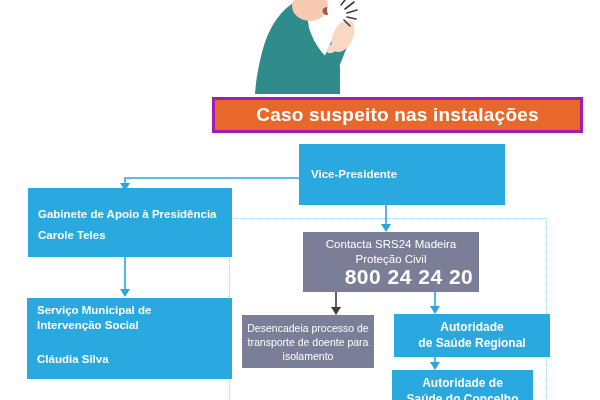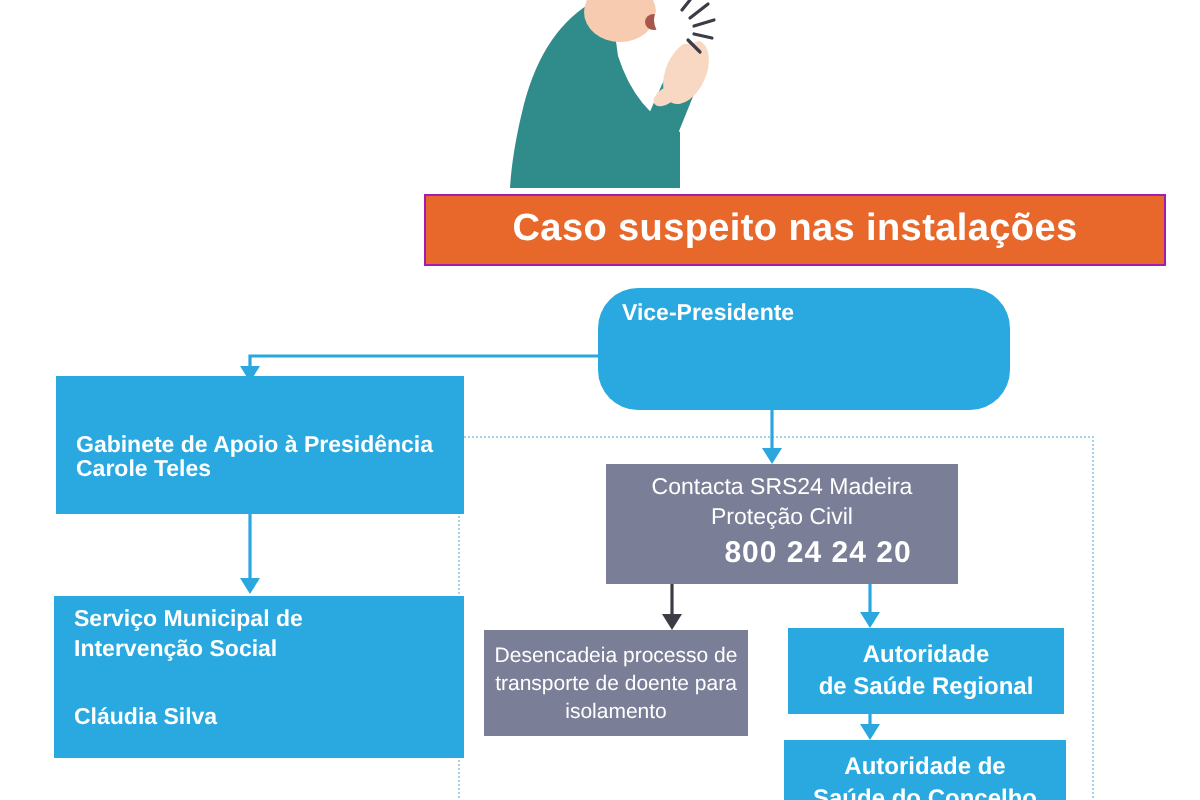--- a/index.html
+++ b/index.html
@@ -18,21 +18,21 @@
     left: 229px; top: 218px; width: 318px; height: 195px;
     border: 1px dotted #a5d3ec;
     border-bottom: none;
     z-index: 1;
   }
 
   
   #banner {
     left: 212px; top: 97px; width: 371px; height: 36px;
     background: #e8682b;
-    border: 1px solid #a21caf;
+    border: 3px solid #a21caf;
     color: #ffffff;
     font-size: 19px; font-weight: bold;
     display: flex; align-items: center; justify-content: center;
     letter-spacing: 0.2px;
     z-index: 2;
   }
 
   
   .blue-box {
     background: #29a9e0;
@@ -40,35 +40,34 @@
     font-size: 11.5px;
     font-weight: bold;
     z-index: 2;
     display: flex; flex-direction: column;
   }
   .blue-box .line { display: block; }
 
   #box-vice-presidente {
     left: 299px; top: 144px; width: 206px; height: 61px;
     padding: 7px 12px 9px 12px;
-    justify-content: space-between;
-    border-radius: 20px;
+    justify-content: center;
   }
   #box-gabinete {
     left: 28px; top: 188px; width: 204px; height: 69px;
-    padding: 5px 10px 16px 10px;
-    justify-content: flex-end;
+    padding: 20px 10px 16px 10px;
+    justify-content: space-between;
   }
   #box-servico {
     left: 27px; top: 298px; width: 205px; height: 81px;
     padding: 5px 10px 14px 10px;
     justify-content: space-between;
   }
   #box-regional {
-    left: 394px; top: 314px; width: 138px; height: 43px;
+    left: 394px; top: 314px; width: 156px; height: 43px;
     padding-top: 5px; text-align: center;
     font-size: 12px; line-height: 16px;
   }
   #box-concelho {
     left: 392px; top: 370px; width: 141px; height: 42px;
     padding-top: 5px; text-align: center;
     font-size: 12px; line-height: 16px;
   }
   .title-block { line-height: 14.5px; }
 
@@ -78,21 +77,21 @@
     color: #ffffff;
     text-align: center;
     z-index: 2;
   }
   #box-contacta {
     left: 303px; top: 232px; width: 176px; height: 60px;
     padding-top: 5px;
     font-size: 11.5px; line-height: 15px;
   }
   #box-contacta .phone {
-    font-size: 15px; font-weight: bold; letter-spacing: 0.5px;
+    font-size: 21px; font-weight: bold; letter-spacing: 0.5px;
     margin-top: 2px; display: block; margin-left: 36px;
   }
   #box-desencadeia {
     left: 242px; top: 315px; width: 132px; height: 53px;
     padding-top: 6px;
     font-size: 10.5px; line-height: 14px;
   }
 
   
   #person-illustration { left: 248px; top: 0; z-index: 2; }

